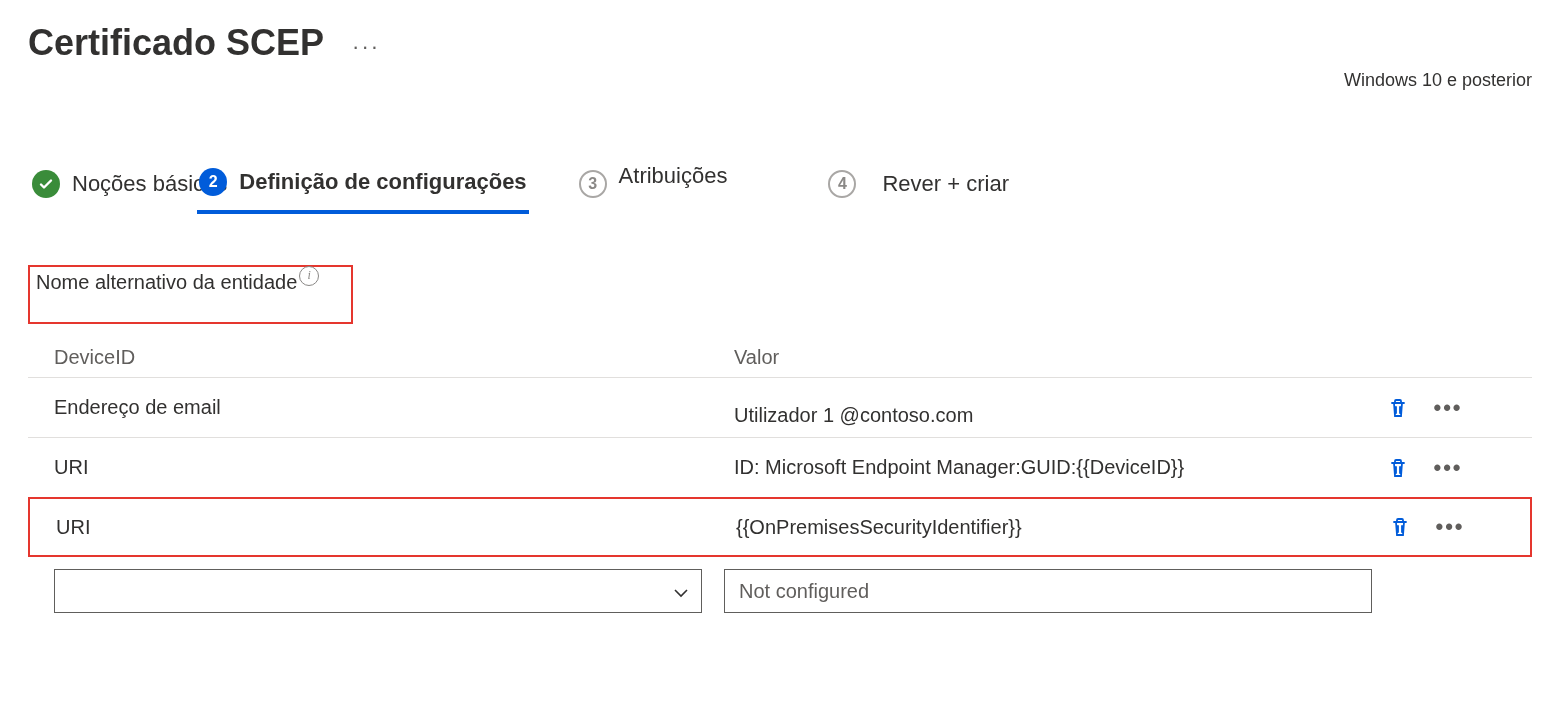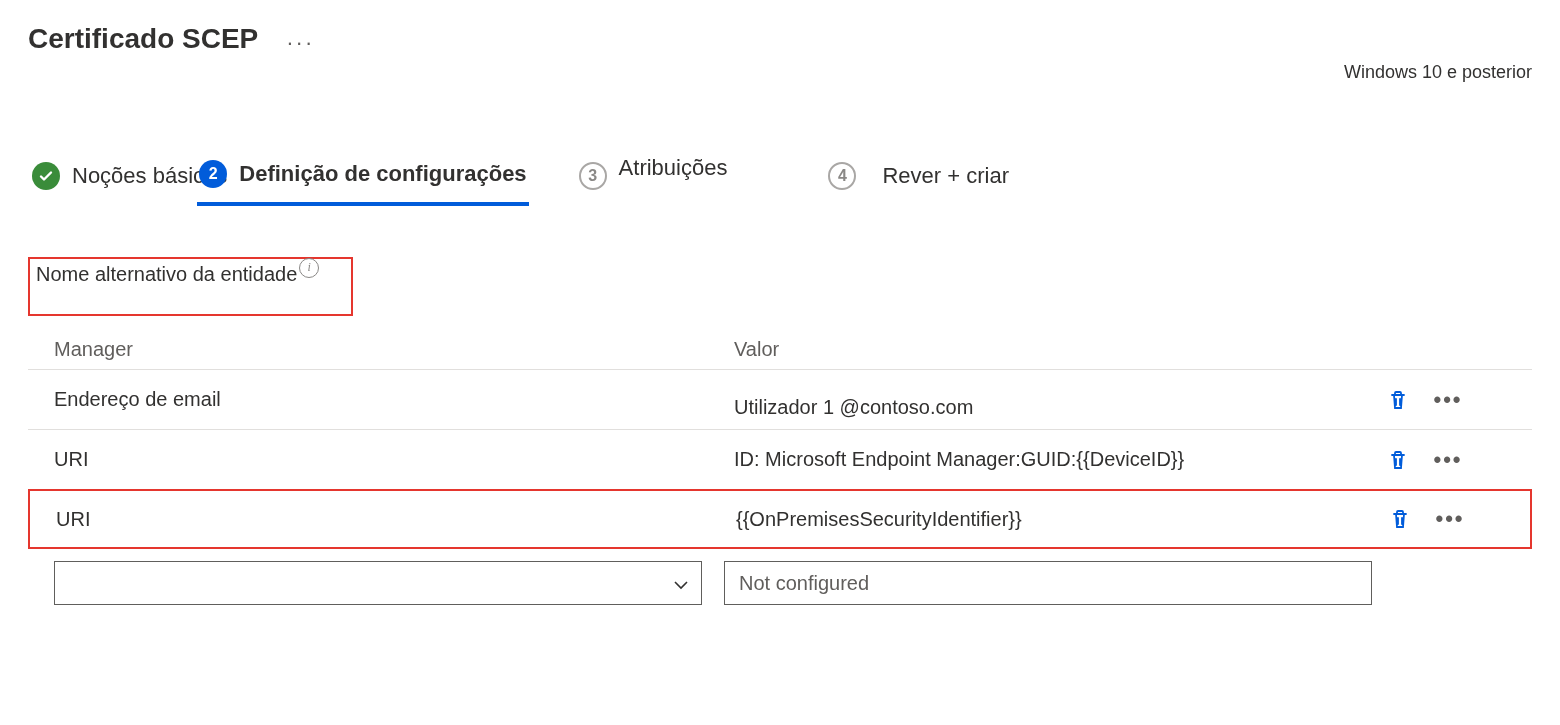--- a/index.html
+++ b/index.html
@@ -22,21 +22,21 @@
     margin: 6px 0 10px 0;
   }
 
   
   .title-row {
     display: flex;
     align-items: center;
     gap: 28px;
   }
   .title {
-    font-size: 28px;
+    font-size: 36px;
     font-weight: 600;
     margin: 6px 0 0 0;
   }
   .more-ellipsis {
     font-size: 22px;
     letter-spacing: 2px;
     color: #605e5c;
     padding-top: 14px;
     cursor: pointer;
   }
@@ -269,21 +269,21 @@
   </div>
 
   <div class="section">
     <span class="section-label-wrap">
       <span class="section-label">Nome alternativo da entidade</span>
       <span class="info-badge">i</span>
     </span>
 
     <div class="tbl">
       <div class="tbl-head">
-        <div class="cell cell-attr">Manager</div>
+        <div class="cell cell-attr">DeviceID</div>
         <div class="cell cell-val">Valor</div>
         <div></div>
           <div></div>
       </div>
 
       <div class="tbl-row">
         <div class="cell cell-attr">Endereço de email</div>
         <div class="cell cell-val small-val">Utilizador 1 @contoso.com</div>
         <div class="icon-btn">
           <svg viewBox="0 0 24 24" width="24" height="26">

